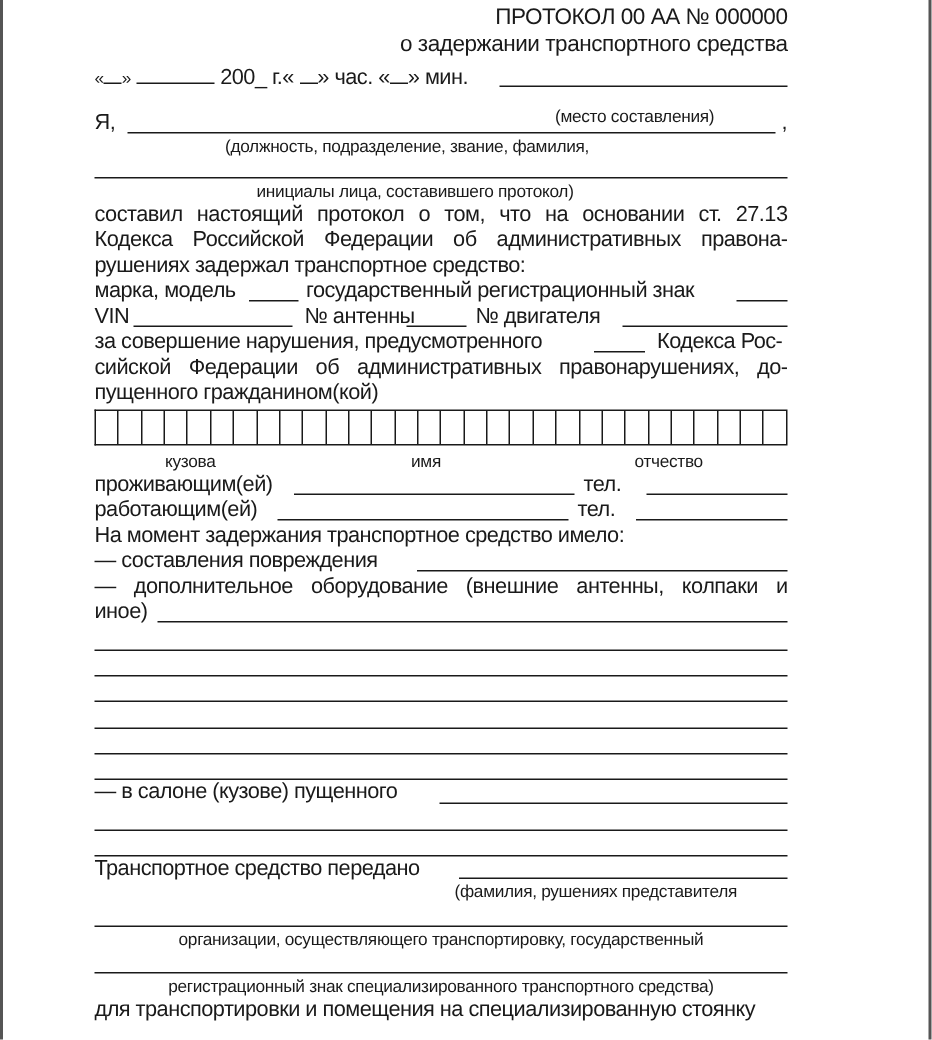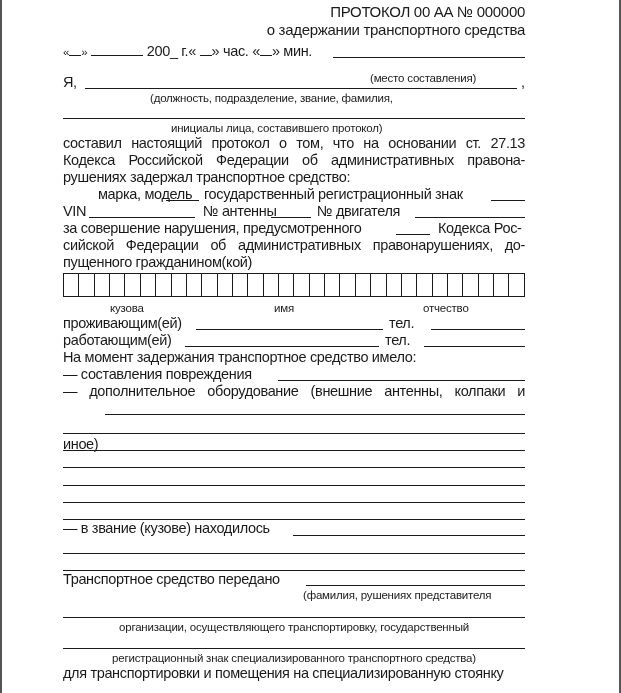--- a/index.html
+++ b/index.html
@@ -96,21 +96,21 @@
   <div class="line" style="top:88px; left:22px; width:432px;"></div>
   <div class="abs" style="top:74px; left:458px;">,</div>
   <div class="abs small" style="top:90px; left:87px;">(должность, подразделение, звание, фамилия,</div>
   <div class="line" style="top:118px; left:0; width:462px;"></div>
   <div class="abs small" style="top:120px; left:108px;">инициалы лица, составившего протокол)</div>
 
   <div class="abs justify" style="top:135px;">составил настоящий протокол о том, что на основании ст. 27.13</div>
   <div class="abs justify" style="top:152px;">Кодекса Российской Федерации об административных правона-</div>
   <div class="abs" style="top:169px; left:0;">рушениях задержал транспортное средство:</div>
 
-  <div class="abs" style="top:186px; left:0;margin-left:35px;">марка, модель</div>
+  <div class="abs" style="top:186px; left:0;">марка, модель</div>
   <div class="line" style="top:200px; left:103px; width:33px;"></div>
   <div class="abs" style="top:186px; left:141px;">государственный регистрационный знак</div>
   <div class="line" style="top:200px; left:428px; width:34px;"></div>
 
   <div class="abs" style="top:203px; left:0;">VIN</div>
   <div class="line" style="top:217px; left:26px; width:106px;"></div>
   <div class="abs" style="top:203px; left:140px;">№ антенны</div>
   <div class="line" style="top:217px; left:208px; width:40px;"></div>
   <div class="abs" style="top:203px; left:254px;">№ двигателя</div>
   <div class="line" style="top:217px; left:352px; width:110px;"></div>
@@ -164,31 +164,31 @@
 
   <div class="abs" style="top:332px; left:0;">работающим(ей)</div>
   <div class="line" style="top:346px; left:122px; width:194px;"></div>
   <div class="abs" style="top:332px; left:322px;">тел.</div>
   <div class="line" style="top:346px; left:361px; width:101px;"></div>
 
   <div class="abs" style="top:349px; left:0;">На момент задержания транспортное средство имело:</div>
   <div class="abs" style="top:366px; left:0;">— составления повреждения</div>
   <div class="line" style="top:380px; left:215px; width:247px;"></div>
   <div class="abs justify" style="top:383px;">— дополнительное оборудование (внешние антенны, колпаки и</div>
-  <div class="abs" style="top:400px; left:0;margin-top:36px;">иное)</div>
+  <div class="abs" style="top:400px; left:0;">иное)</div>
   <div class="line" style="top:414px; left:42px; width:420px;"></div>
 
   <div class="line" style="top:433px; left:0; width:462px;"></div>
   <div class="line" style="top:450px; left:0; width:462px;"></div>
   <div class="line" style="top:467px; left:0; width:462px;"></div>
   <div class="line" style="top:485px; left:0; width:462px;"></div>
   <div class="line" style="top:502px; left:0; width:462px;"></div>
   <div class="line" style="top:519px; left:0; width:462px;"></div>
 
-  <div class="abs" style="top:520px; left:0;">— в звание (кузове) находилось</div>
+  <div class="abs" style="top:520px; left:0;">— в салоне (кузове) пущенного</div>
   <div class="line" style="top:535px; left:230px; width:232px;"></div>
   <div class="line" style="top:553px; left:0; width:462px;"></div>
   <div class="line" style="top:570px; left:0; width:462px;"></div>
 
   <div class="abs" style="top:571px; left:0;text-align:center;">Транспортное средство передано</div>
   <div class="line" style="top:585px; left:243px; width:219px;"></div>
   <div class="abs small" style="top:587px; left:240px;">(фамилия, рушениях представителя</div>
   <div class="line" style="top:617px; left:0; width:462px;"></div>
   <div class="abs small" style="top:619px; left:0; width:462px; text-align:center;">организации, осуществляющего транспортировку, государственный</div>
   <div class="line" style="top:648px; left:0; width:462px;"></div>

